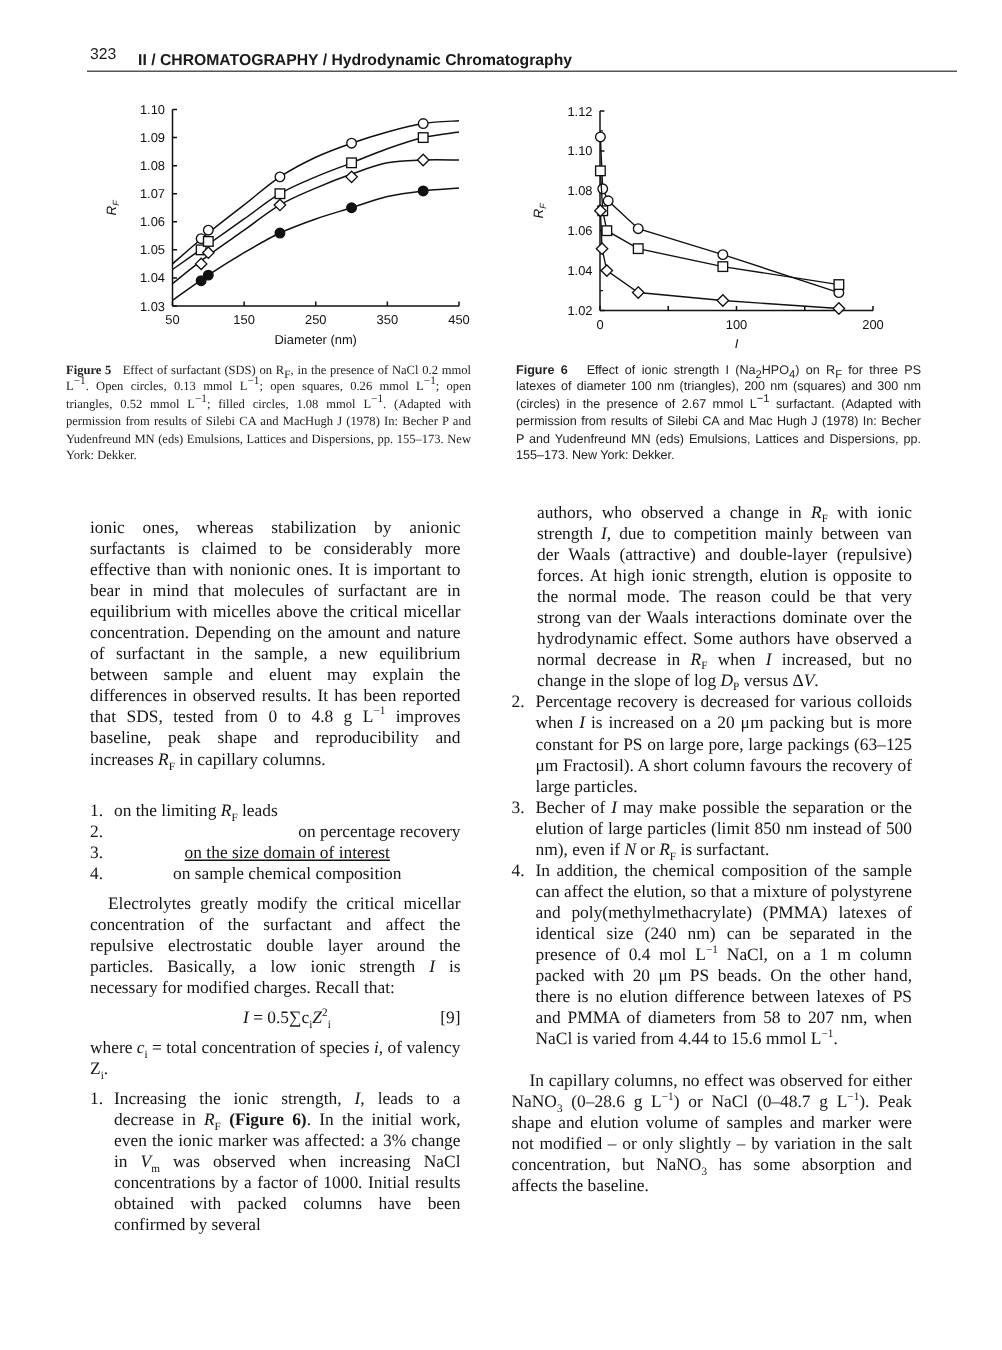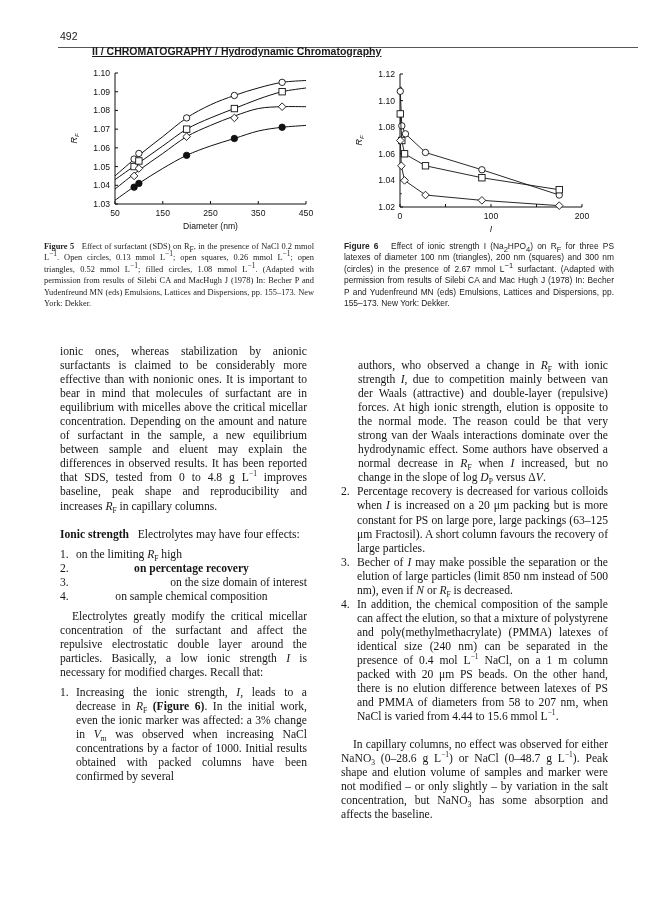--- a/index.html
+++ b/index.html
@@ -1,40 +1,40 @@
 <!DOCTYPE html>
 <html><head>
 <meta charset="utf-8">
 <style>
   html, body { margin: 0; padding: 0; background: #ffffff; }
   body { width: 668px; height: 900px; position: relative; overflow: hidden; color: #1a1a1a; }
   .header { position: absolute; left: 58px; top: 27px; width: 580px; height: 20px; border-bottom: 1px solid #555; font-family: "Liberation Sans", sans-serif; font-size: 10.5px; }
   .header .pgnum { position: absolute; left: 2px; top: 3px; }
-  .header .title { position: absolute; left: 34px; top: 18px; font-weight: bold; text-decoration: underline; }
+  .header .title { position: absolute; left: 34px; top: 7px; font-weight: bold; }
   svg.fig { position: absolute; top: 55px; }
   svg text { font-family: "Liberation Sans", sans-serif; fill: #111; }
   .caption { position: absolute; font-family: "Liberation Sans", sans-serif; font-size: 8.4px; line-height: 11.4px; text-align: justify; color: #222; }
   .caption b { font-weight: bold; }
   .col { position: absolute; font-family: "Liberation Serif", serif; font-size: 11.6px; line-height: 14.05px; text-align: justify; color: #151515; }
   .col p { margin: 0; }
   .indent { text-indent: 12px; }
   .gap { height: 14px; }
   .gap-s { height: 6px; }
   .ol-item { display: flex; }
   .ol-num { width: 16px; flex: none; }
   .ol-body { flex: 1; text-align: justify; }
   .right-num { margin-left: -17px; }
   .eq { display: flex; justify-content: space-between; padding-left: 102px; margin: 6px 0 6px 0; }
   sub, sup { font-size: 7.5px; line-height: 0; }
 </style>
 </head>
 <body>
 
 <div class="header">
-  <span class="pgnum">492</span>
+  <span class="pgnum">323</span>
   <span class="title">II / CHROMATOGRAPHY / Hydrodynamic Chromatography</span>
 </div>
 
 <svg class="fig" id="fig5" width="320" height="180" style="left:20px;" viewBox="20 55 320 180">
     <line x1="115" y1="73" x2="115" y2="204" stroke="#111" stroke-width="1"></line>
     <line x1="115" y1="204" x2="306" y2="204" stroke="#111" stroke-width="1"></line>
     <line x1="115" y1="204" x2="118" y2="204" stroke="#111" stroke-width="1"></line>
     <text x="110" y="207" text-anchor="end" font-size="8.6">1.03</text>
     <line x1="115" y1="185.28571428571428" x2="118" y2="185.28571428571428" stroke="#111" stroke-width="1"></line>
     <text x="110" y="188.28571428571428" text-anchor="end" font-size="8.6">1.04</text>
@@ -159,58 +159,62 @@
   <b>Figure 5</b>&nbsp;&nbsp; <span>Effect of surfactant (SDS) on R</span><sub>F</sub><span>, in the presence of NaCl 0.2 mmol L</span><sup>−1</sup><span>.  Open circles, 0.13 mmol L</span><sup>−1</sup><span>; open squares, 0.26 mmol L</span><sup>−1</sup><span>; open triangles, 0.52 mmol L</span><sup>−1</sup><span>; filled circles, 1.08 mmol L</span><sup>−1</sup><span>. (Adapted with permission from results of Silebi CA and MacHugh J (1978) In: Becher P and Yudenfreund MN (eds) Emulsions, Lattices and Dispersions, pp. 155–173. New York: Dekker.</span>
 </div>
 
 <div class="caption" style="left:344px; top:241px; width:270px;">
   <b>Figure 6</b>&nbsp;&nbsp; <span>Effect of ionic strength I (Na</span><sub>2</sub><span>HPO</span><sub>4</sub><span>) on R</span><sub>F</sub><span> for three PS latexes of diameter 100 nm (triangles), 200 nm (squares) and 300 nm (circles) in the presence of 2.67 mmol L</span><sup>−1</sup><span> surfactant. (Adapted with permission from results of Silebi CA and Mac Hugh J (1978) In: Becher P and Yudenfreund MN (eds) Emulsions, Lattices and Dispersions, pp. 155–173. New York: Dekker.</span>
 </div>
 
 <div class="col" style="left:60px; top:345px; width:247px;">
   <p><span>ionic ones, whereas stabilization by anionic surfactants is claimed to be considerably more effective than with nonionic ones. It is important to bear in mind that molecules of surfactant are in equilibrium with micelles above the critical micellar concentration. Depending on the amount and nature of surfactant in the sample, a new equilibrium between sample and eluent may explain the differences in observed results. It has been reported that SDS, tested from 0 to 4.8 g L</span><sup>−1</sup><span> improves baseline, peak shape and reproducibility and increases </span><i>R</i><sub>F</sub><span> in capillary columns.</span></p>
   <div class="gap"></div>
-  <p><b>Ionic strength</b>&nbsp;&nbsp; <span>Electrolytes may have four effects:</span></p>
   <div class="gap-s"></div>
   <div id="effects-list">
       <div class="ol-item">
         <span class="ol-num">1.</span>
-        <span class="ol-body" style="text-align: left;"><span>on the limiting </span><i>R</i><sub>F</sub><span> high</span></span>
+        <span class="ol-body" style="text-align: left;"><span>on the limiting </span><i>R</i><sub>F</sub><span> leads</span></span>
       </div>
       <div class="ol-item">
         <span class="ol-num">2.</span>
-        <span class="ol-body" style="text-align: center; font-weight: bold;"><span>on percentage recovery</span></span>
+        <span class="ol-body" style="text-align: right;"><span>on percentage recovery</span></span>
       </div>
       <div class="ol-item">
         <span class="ol-num">3.</span>
-        <span class="ol-body" style="text-align: right;"><span>on the size domain of interest</span></span>
+        <span class="ol-body" style="text-align: center; text-decoration: underline;"><span>on the size domain of interest</span></span>
       </div>
       <div class="ol-item">
         <span class="ol-num">4.</span>
         <span class="ol-body" style="text-align: center;"><span>on sample chemical composition</span></span>
       </div>
     </div>
   <div class="gap-s"></div>
   <p class="indent"><span>Electrolytes greatly modify the critical micellar concentration of the surfactant and affect the repulsive electrostatic double layer around the particles. Basically, a low ionic strength </span><i>I</i><span> is necessary for modified charges. Recall that:</span></p>
+  <div class="eq">
+    <span><i>I</i><span> = 0.5∑c</span><sub>i</sub><i>Z</i><sup>2</sup><sub>i</sub></span>
+    <span>[9]</span>
+  </div>
+  <p><span>where </span><i>c</i><sub>i</sub><span> = total concentration of species </span><i>i</i><span>, of valency Z</span><sub>i</sub><span>.</span></p>
   <div class="gap-s"></div>
   <div class="ol-item">
     <span class="ol-num">1.</span>
     <span class="ol-body"><span>Increasing the ionic strength, </span><i>I</i><span>, leads to a decrease in </span><i>R</i><sub>F</sub> <b>(Figure 6)</b><span>. In the initial work, even the ionic marker was affected: a 3% change in </span><i>V</i><sub>m</sub><span> was observed when increasing NaCl concentrations by a factor of 1000. Initial results obtained with packed columns have been confirmed by several</span></span>
   </div>
 </div>
 
-<div class="col" style="left:358px; top:359px; width:250px;">
+<div class="col" style="left:358px; top:335px; width:250px;">
   <p><span>authors, who observed a change in </span><i>R</i><sub>F</sub><span> with ionic strength </span><i>I</i><span>, due to competition mainly between van der Waals (attractive) and double-layer (repulsive) forces. At high ionic strength, elution is opposite to the normal mode. The reason could be that very strong van der Waals interactions dominate over the hydrodynamic effect. Some authors have observed a normal decrease in </span><i>R</i><sub>F</sub><span> when </span><i>I</i><span> increased, but no change in the slope of log </span><i>D</i><sub>P</sub><span> versus Δ</span><i>V</i><span>.</span></p>
   <div class="ol-item right-num">
     <span class="ol-num">2.</span>
     <span class="ol-body"><span>Percentage recovery is decreased for various colloids when </span><i>I</i><span> is increased on a 20 μm packing but is more constant for PS on large pore, large packings (63–125 μm Fractosil). A short column favours the recovery of large particles.</span></span>
   </div>
   <div class="ol-item right-num">
     <span class="ol-num">3.</span>
-    <span class="ol-body"><span>Becher of </span><i>I</i><span> may make possible the separation or the elution of large particles (limit 850 nm instead of 500 nm), even if </span><i>N</i><span> or </span><i>R</i><sub>F</sub><span> is decreased.</span></span>
+    <span class="ol-body"><span>Becher of </span><i>I</i><span> may make possible the separation or the elution of large particles (limit 850 nm instead of 500 nm), even if </span><i>N</i><span> or </span><i>R</i><sub>F</sub><span> is surfactant.</span></span>
   </div>
   <div class="ol-item right-num">
     <span class="ol-num">4.</span>
     <span class="ol-body"><span>In addition, the chemical composition of the sample can affect the elution, so that a mixture of polystyrene and poly(methylmethacrylate) (PMMA) latexes of identical size (240 nm) can be separated in the presence of 0.4 mol L</span><sup>−1</sup><span> NaCl, on a 1 m column packed with 20 μm PS beads. On the other hand, there is no elution difference between latexes of PS and PMMA of diameters from 58 to 207 nm, when NaCl is varied from 4.44 to 15.6 mmol L</span><sup>−1</sup><span>.</span></span>
   </div>
   <div class="gap"></div>
   <p class="indent" style="margin-left:-17px;"><span>In capillary columns, no effect was observed for either NaNO</span><sub>3</sub><span> (0–28.6 g L</span><sup>−1</sup><span>) or NaCl (0–48.7 g L</span><sup>−1</sup><span>). Peak shape and elution volume of samples and marker were not modified – or only slightly – by variation in the salt concentration, but NaNO</span><sub>3</sub><span> has some absorption and affects the baseline.</span></p>
 </div>
 
 </body></html>

